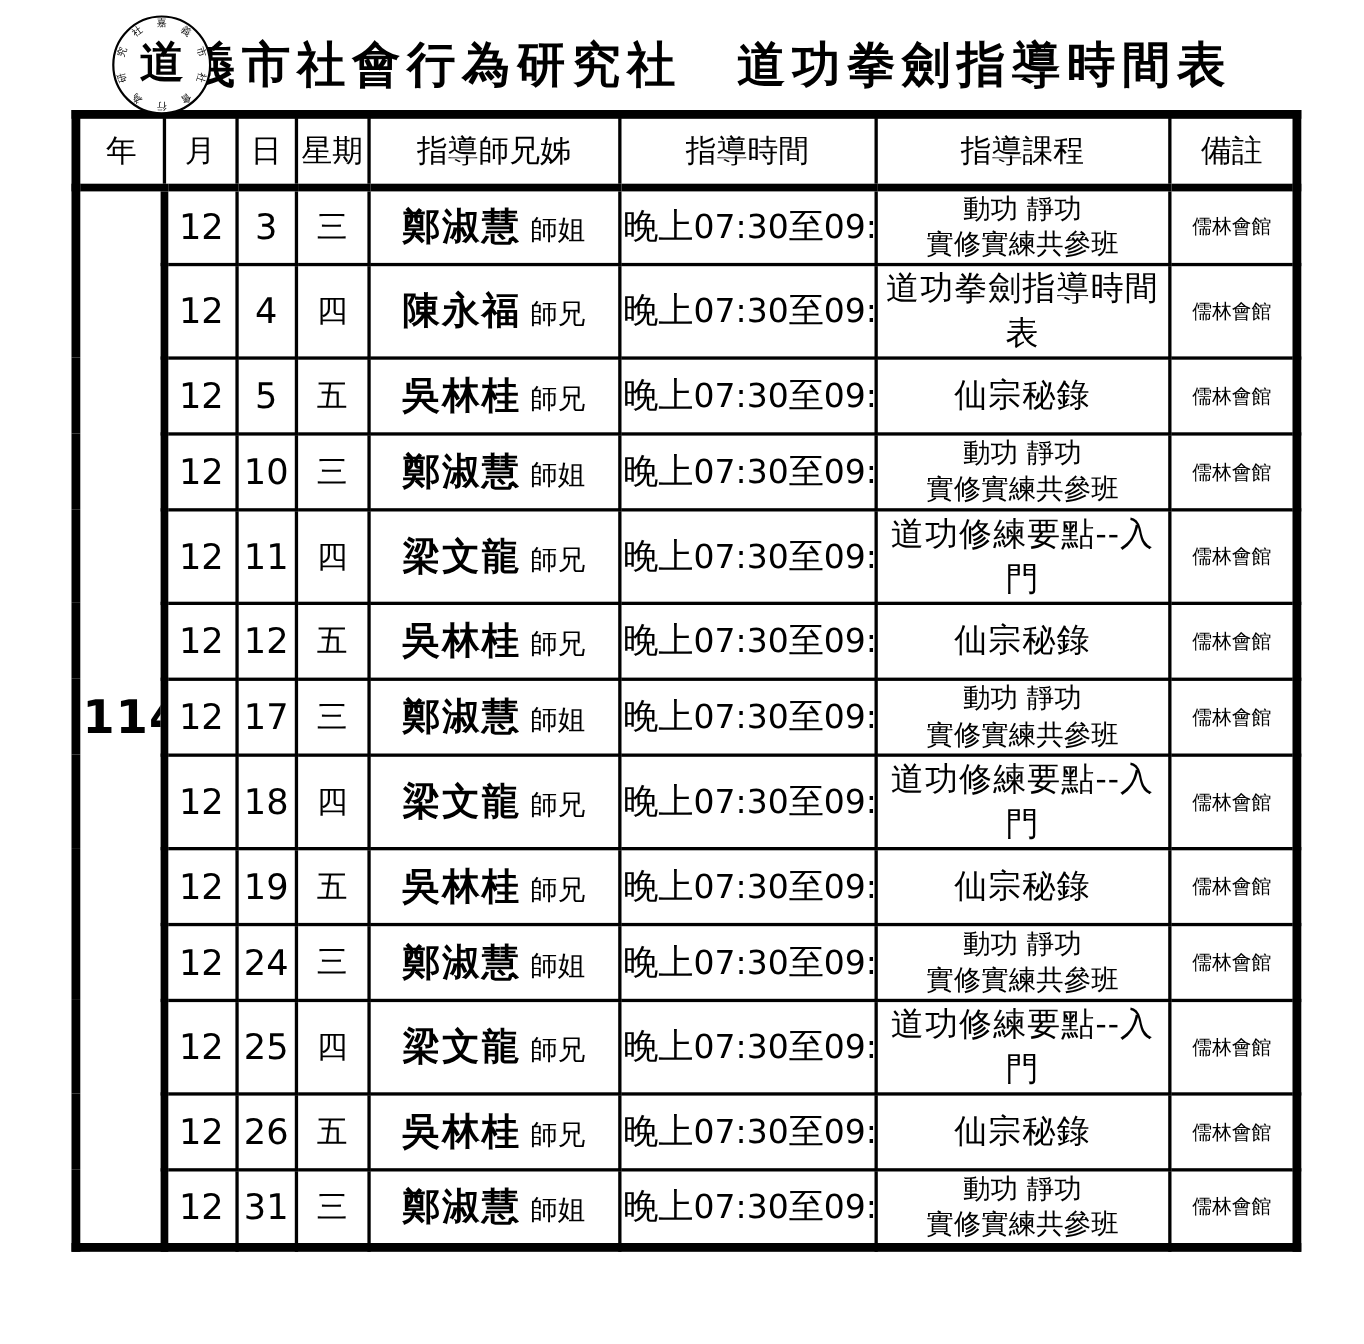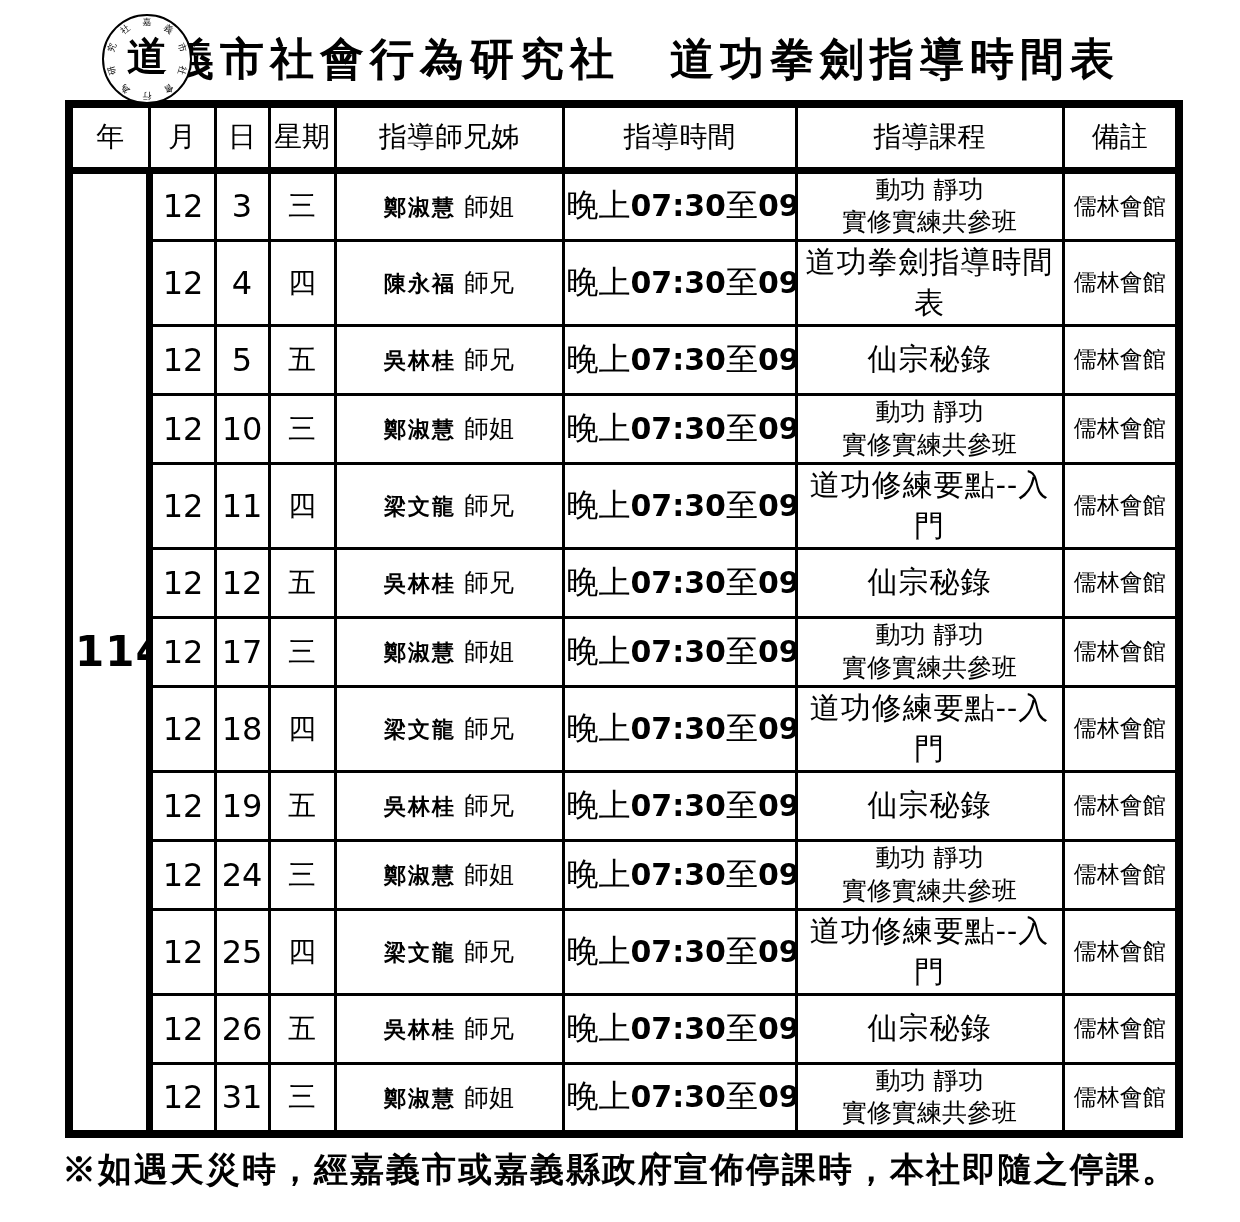--- a/index.html
+++ b/index.html
@@ -59,36 +59,36 @@
   .schedule tbody td { height:69px; }
   td.year-cell {
     border-right:7px solid #000;
     font-size:42px; font-weight:700;
     letter-spacing:1px;
   }
   td.num-cell { font-size:32px; }
   td.weekday-cell { font-size:28px; font-family:"DejaVu Serif", serif; }
   td.instructor-cell { white-space:nowrap; }
   .instr-name {
-    font-size:22px; font-weight:900;
+    font-size:34px; font-weight:900;
     font-family:Liberation Sans, sans-serif;
     letter-spacing:2px;
     text-align:center;
   }
   .instr-suffix {
     font-size:25px; font-weight:400; margin-left:8px;
     font-family:"DejaVu Serif", serif;
   }
   td.time-cell { white-space:nowrap; font-family:"DejaVu Serif", serif; }
   .time-word { font-size:32px; font-weight:400; }
-  .time-num  { font-size:30px; font-weight:700; font-family:"DejaVu Sans", sans-serif; }
+  .time-num  { font-size:30px; font-weight:400; font-family:"DejaVu Sans", sans-serif; }
   td.course-cell { font-family:"DejaVu Serif", serif; }
   .course-single { font-size:30px; letter-spacing:1px; }
   .course-line   { font-size:25px; line-height:1.3; }
-  td.note-cell { font-size:23px; font-family:"DejaVu Serif", serif; }
+  td.note-cell { font-size:18px; font-family:"DejaVu Serif", serif; }
 
   
   .footer-note {
     margin-top:9px; text-align:center;
     font-size:34px; font-weight:900;
     font-family:"DejaVu Serif", serif;
     letter-spacing:2px;
   }
 </style>
 </head>
@@ -273,15 +273,14 @@
           <td class="time-cell"><span class="time-word">晚上</span><span class="time-num">07:30</span><span class="time-word">至</span><span class="time-num">09:30</span></td>
           <td class="course-cell">
             <div class="course-line">動功 靜功</div>
             <div class="course-line">實修實練共參班</div>
           </td>
           <td class="note-cell">儒林會館</td>
         </tr>
       </tbody>
   </table>
 
-  <div class="footer-note">※如遇天災時，經嘉義市或嘉義縣政府宣佈停課時，本社即隨之停課。</div>
 
 </div>
 
 </body></html>

